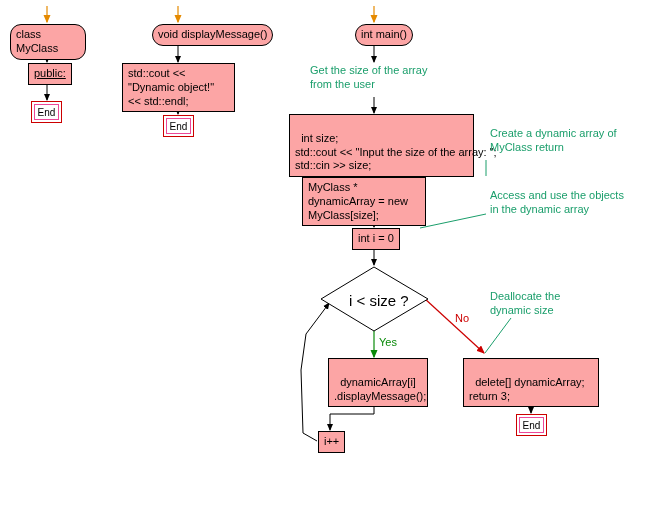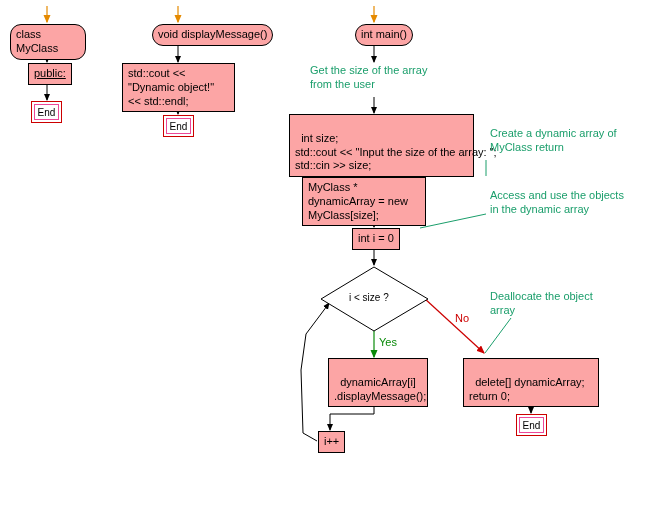--- a/index.html
+++ b/index.html
@@ -176,41 +176,41 @@
   <span>Access and use the objects in the dynamic array</span>
 </div>
 
 <div class="box" style="left:352px; top:228px;">
   <span>int i = 0</span>
 </div>
 
 <svg class="diamond" style="left:320px; top:266px;" width="109" height="66">
   <polygon points="54,1 108,33 54,65 1,33" fill="#fff" stroke="#000" stroke-width="1"></polygon>
 </svg>
-<div style="position:absolute; left:349px; top:292px; font-size:10px;">i &lt; size ?</div>
+<div style="position:absolute; left:349px; top:292px; font-size:15px;">i &lt; size ?</div>
 
 <div class="edge-label yes" style="left:379px; top:336px;">Yes</div>
 <div class="edge-label no" style="left:455px; top:312px;">No</div>
 
 <div class="comment" style="left:490px; top:290px; width:110px;">
-  <span>Deallocate the object array</span>
+  <span>Deallocate the dynamic size</span>
 </div>
 
 <div class="box" style="left:328px; top:358px; width:100px; white-space:pre;">
   <span>dynamicArray[i]
 .displayMessage();</span>
 </div>
 
 <div class="box" style="left:318px; top:431px;">
   <span>i++</span>
 </div>
 
 <div class="box" style="left:463px; top:358px; width:136px; white-space:pre;">
   <span>delete[] dynamicArray;
-return 0;</span>
+return 3;</span>
 </div>
 
 <div class="end-box" style="left:516px; top:414px;">
   <div class="outer"></div>
   <div class="inner">
       <span>End</span>
     </div>
 </div>
 
 </body></html>

